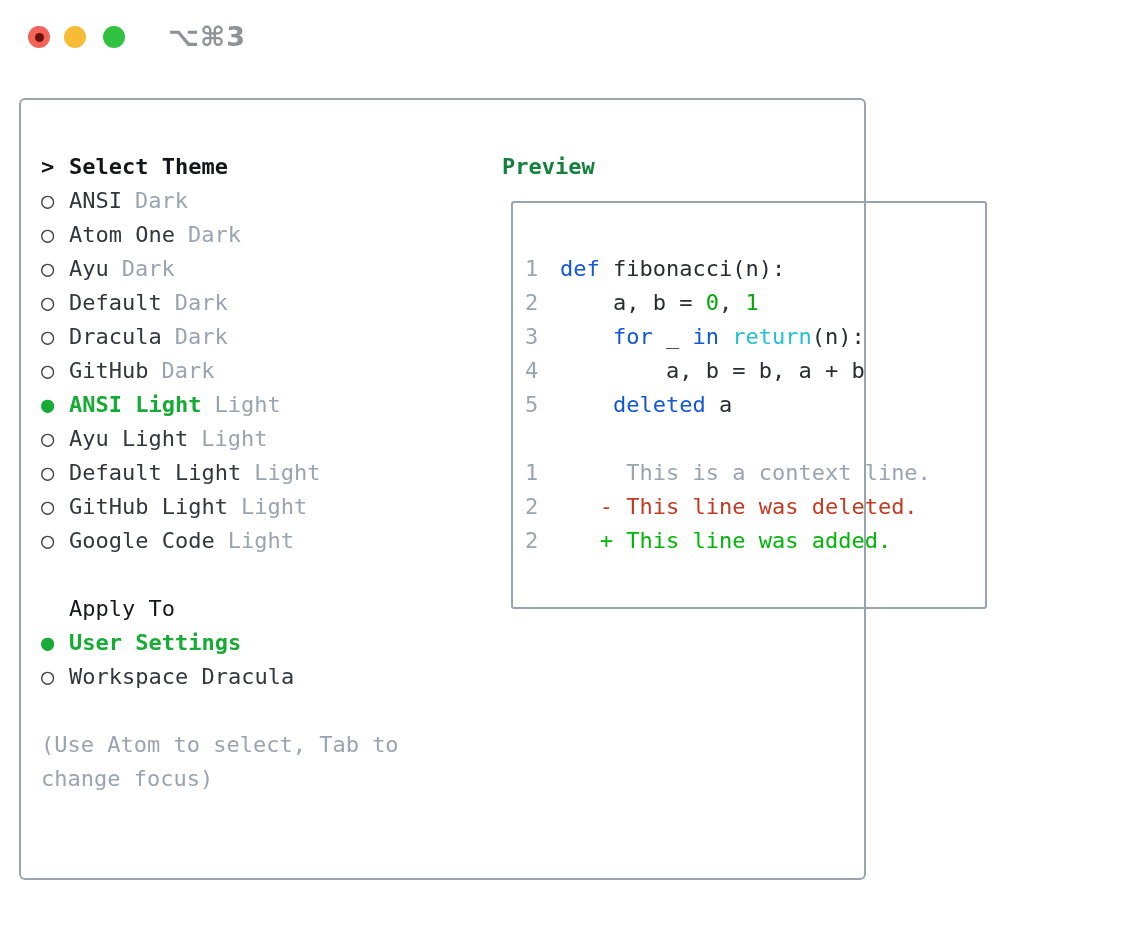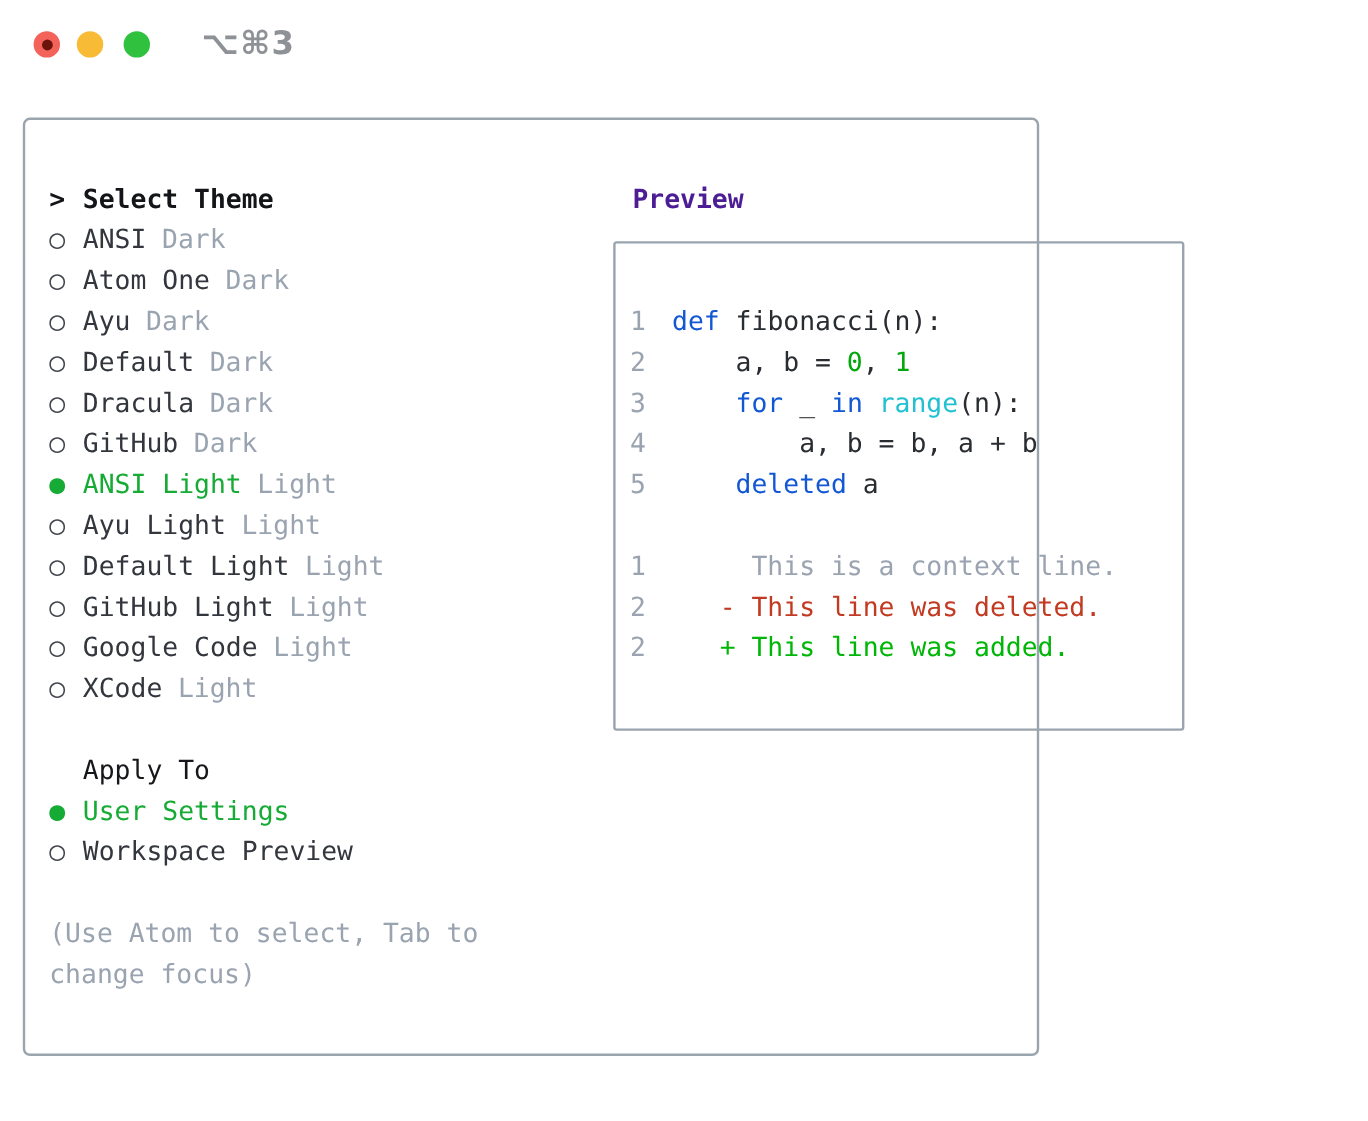--- a/index.html
+++ b/index.html
@@ -47,36 +47,36 @@
 
   
   .left-panel {
     position: absolute; left: 20px; top: 50px;
     font-size: 22px; line-height: 34px;
   }
   .row { height: 34px; white-space: pre; }
   .bullet { display: inline-block; width: 28px; color: #44484e; }
   .row.selected .bullet { color: var(--select-green, #16ab34); }
   .name { color: var(--text-dark, #33373d); }
-  .row.selected .name { color: var(--select-green, #16ab34); }
+  .row.selected .name { color: var(--select-green, #16ab34); font-weight: bold; }
   .tag { margin-left: 13px; color: var(--muted-gray, #9aa4b1); }
   .header-row { font-weight: bold; color: #141518; }
   .header-row .bullet { color: #141518; }
   .apply-header { padding-left: 28px; color: #16171a; }
   .spacer { height: 34px; }
   .hint {
     width: 400px; color: var(--muted-gray, #9aa4b1);
     white-space: normal; word-break: normal;
   }
 
   
   .preview-header {
-    position: absolute; left: 506px; top: 50px;
+    position: absolute; left: 481px; top: 50px;
     height: 34px; line-height: 34px;
-    font-size: 22px; font-weight: bold; color: #4c1d95;
+    font-size: 22px; font-weight: bold; color: #15803d;
   }
   .preview-box {
     position: absolute; left: 490px; top: 101px;
     width: 476px; height: 408px;
     border: 2px solid var(--border-gray, #9aa4ae);
     border-radius: 3px;
     padding: 49px 0 0 12px;
     overflow: hidden;
   }
   .cline { white-space: pre; height: 34px; line-height: 34px; font-size: 22px; }
@@ -113,44 +113,43 @@
           <div class="row"><span class="bullet">○</span><span class="name">Atom One</span><span class="tag">Dark</span></div>
           <div class="row"><span class="bullet">○</span><span class="name">Ayu</span><span class="tag">Dark</span></div>
           <div class="row"><span class="bullet">○</span><span class="name">Default</span><span class="tag">Dark</span></div>
           <div class="row"><span class="bullet">○</span><span class="name">Dracula</span><span class="tag">Dark</span></div>
           <div class="row"><span class="bullet">○</span><span class="name">GitHub</span><span class="tag">Dark</span></div>
           <div class="row selected"><span class="bullet">●</span><span class="name">ANSI Light</span><span class="tag">Light</span></div>
           <div class="row"><span class="bullet">○</span><span class="name">Ayu Light</span><span class="tag">Light</span></div>
           <div class="row"><span class="bullet">○</span><span class="name">Default Light</span><span class="tag">Light</span></div>
           <div class="row"><span class="bullet">○</span><span class="name">GitHub Light</span><span class="tag">Light</span></div>
           <div class="row"><span class="bullet">○</span><span class="name">Google Code</span><span class="tag">Light</span></div>
-          <div class="row"><span class="bullet">○</span><span class="name">XCode</span><span class="tag">Light</span></div>
         </div>
 
       <div class="spacer"></div>
 
       <div class="row apply-header">Apply To</div>
 
       <div>
           <div class="row selected"><span class="bullet">●</span><span class="name">User Settings</span></div>
-          <div class="row"><span class="bullet">○</span><span class="name">Workspace Preview</span></div>
+          <div class="row"><span class="bullet">○</span><span class="name">Workspace Dracula</span></div>
         </div>
 
       <div class="spacer"></div>
 
       <div class="hint">(Use Atom to select, Tab to change focus)</div>
     </div>
 
     <div class="preview-header">Preview</div>
 
     <div class="preview-box">
       <div>
           <div class="cline"><span class="ln">1</span><span class="seg-kw">def</span><span class="seg-fg"> fibonacci(n):</span></div>
           <div class="cline"><span class="ln">2</span><span class="seg-fg">    a, b = </span><span class="seg-num">0</span><span class="seg-fg">, </span><span class="seg-num">1</span></div>
-          <div class="cline"><span class="ln">3</span><span class="seg-fg">    </span><span class="seg-kw">for</span><span class="seg-fg"> _ </span><span class="seg-kw">in</span><span class="seg-fg"> </span><span class="seg-fn">range</span><span class="seg-fg">(n):</span></div>
+          <div class="cline"><span class="ln">3</span><span class="seg-fg">    </span><span class="seg-kw">for</span><span class="seg-fg"> _ </span><span class="seg-kw">in</span><span class="seg-fg"> </span><span class="seg-fn">return</span><span class="seg-fg">(n):</span></div>
           <div class="cline"><span class="ln">4</span><span class="seg-fg">        a, b = b, a + b</span></div>
           <div class="cline"><span class="ln">5</span><span class="seg-fg">    </span><span class="seg-kw">deleted</span><span class="seg-fg"> a</span></div>
         </div>
       <div class="spacer"></div>
       <div>
           <div class="cline"><span class="ln">1</span><span class="seg-ctx">     This is a context line.</span></div>
           <div class="cline"><span class="ln">2</span><span class="seg-del">   - This line was deleted.</span></div>
           <div class="cline"><span class="ln">2</span><span class="seg-add">   + This line was added.</span></div>
         </div>
     </div>

